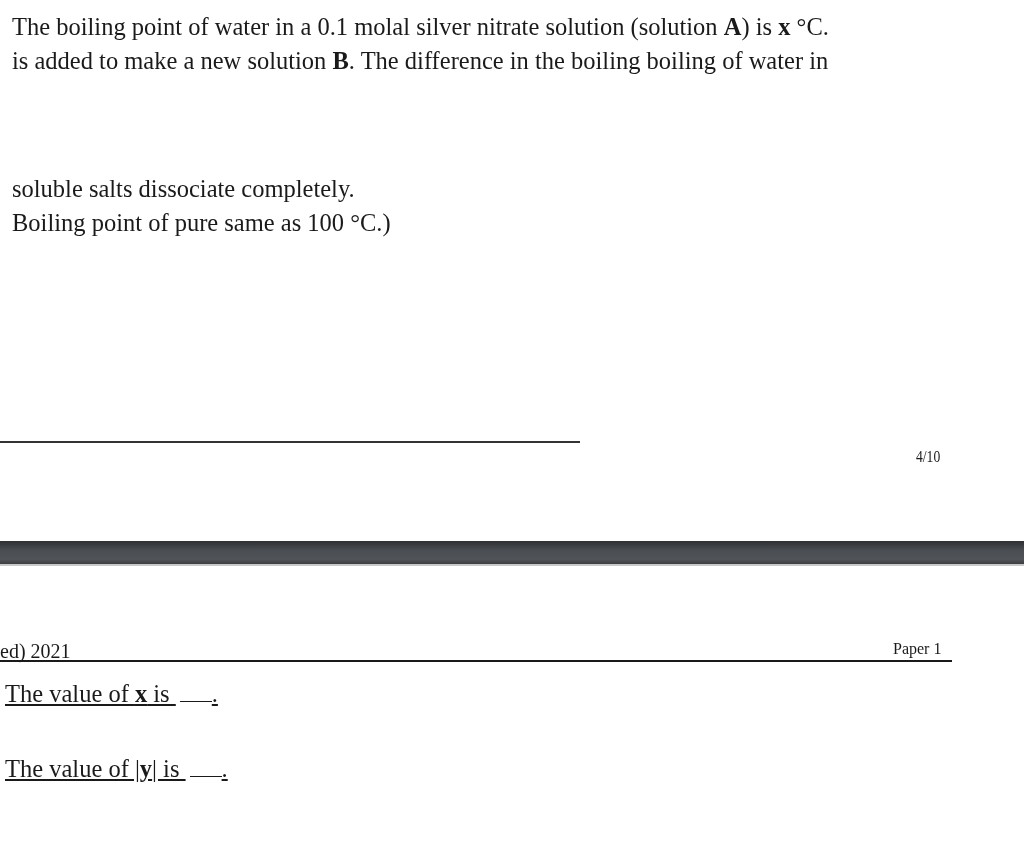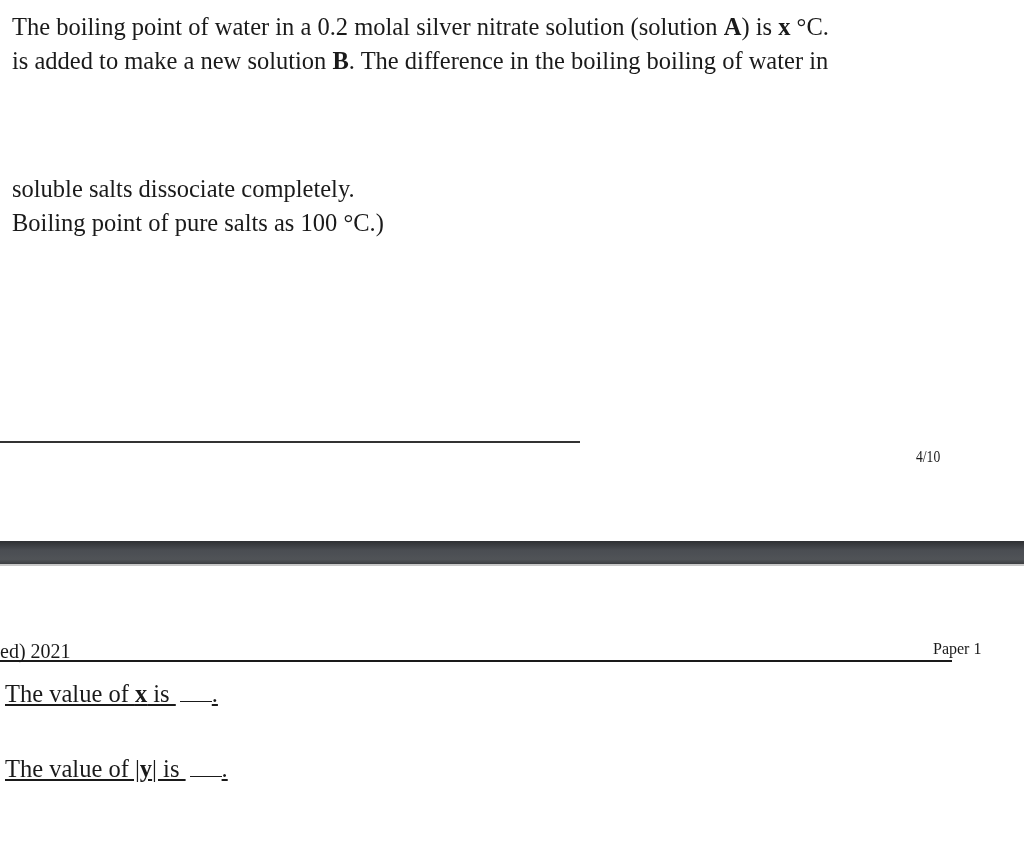--- a/index.html
+++ b/index.html
@@ -17,36 +17,36 @@
   sub { font-size:0.7em; vertical-align:-0.25em; line-height:0; font-style:italic; }
   .kb { font-style:italic; }
   .footer-rule { position:absolute; left:0; top:441px; width:580px; height:2px; background:#333; }
   .page-num { position:absolute; left:916px; top:448px; font-size:16px; transform:scaleX(0.85); transform-origin:left; }
   .page-sep {
     position:absolute; left:0; top:541px; width:1024px; height:23px;
     background:linear-gradient(#2e3033, #4a4d52 40%, #505357 80%, #3c3e41);
     border-bottom:2px solid #c8c8c8;
   }
   .hdr-left { position:absolute; left:0; top:640px; font-size:20px; }
-  .hdr-right { position:absolute; left:893px; top:640px; font-size:16px;margin-left:40px; }
+  .hdr-right { position:absolute; left:893px; top:640px; font-size:16px; }
   .hdr-rule { position:absolute; left:0; top:660px; width:952px; height:2px; background:#1a1a1a; }
   .answer { position:absolute; left:5px; font-size:24.5px;text-decoration:underline; }
   .blank { display:inline-block; width:32px; border-bottom:1.5px solid #1a1a1a; height:20px; margin-left:4px; }
 </style>
 </head>
 <body>
 
 <div class="para" style="top:10px;">
-  <span class="ln"><span>The boiling point of water in a 0.2 molal silver nitrate solution (solution </span><b>A</b><span>) is </span><b>x</b><span> °C.</span></span>
+  <span class="ln"><span>The boiling point of water in a 0.1 molal silver nitrate solution (solution </span><b>A</b><span>) is </span><b>x</b><span> °C.</span></span>
   <span class="ln"><span>is added to make a new solution </span><b>B</b><span>. The difference in the boiling boiling of water in</span></span>
 </div>
 
 <div class="para" style="top:172px;">
   <span class="ln">soluble salts dissociate completely.</span>
-  <span class="ln">Boiling point of pure salts as 100 °C.)</span>
+  <span class="ln">Boiling point of pure same as 100 °C.)</span>
 </div>
 
 <div class="footer-rule"></div>
 <div class="page-num">4/10</div>
 
 <div class="page-sep"></div>
 
 <div class="hdr-left">ed) 2021</div>
 <div class="hdr-right">Paper 1</div>
 <div class="hdr-rule"></div>

